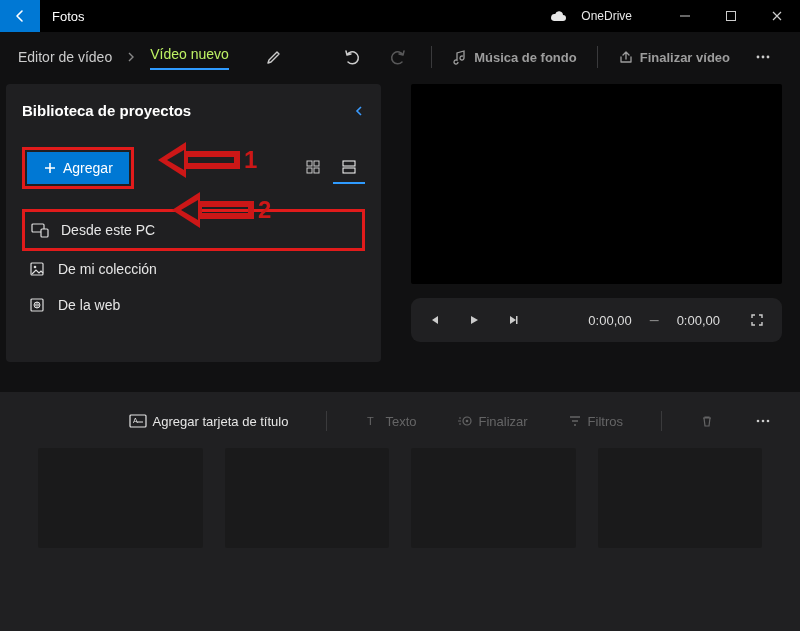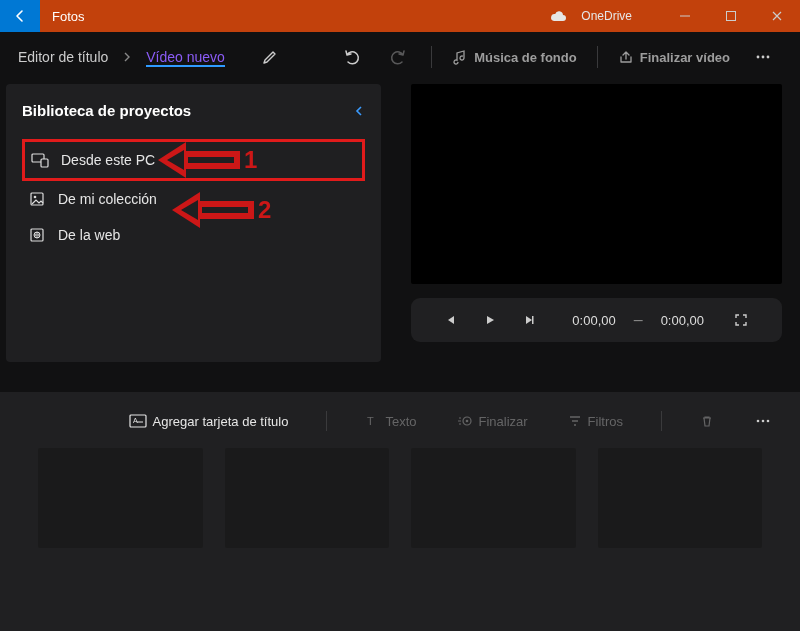--- a/index.html
+++ b/index.html
@@ -7,42 +7,42 @@
     width: 800px; height: 631px;
     background: #111112;
     font-family: "Segoe UI", sans-serif;
     color: #e6e6e6;
     overflow: hidden;
     position: relative;
   }
   .titlebar {
     height: 32px;
     display: flex; align-items: center;
-    background: #c2410c;
+    background: #000000;
   }
   .back-btn {
     width: 40px; height: 32px;
     background: #0078d4;
     display:flex; align-items:center; justify-content:center;
   }
   .app-title { margin-left: 12px; font-size: 13px; color:#fff; }
   .title-spacer { flex:1; }
   .onedrive { display:flex; align-items:center; gap:14px; font-size:12px; margin-right:30px; }
   .win-btn { width:46px; height:32px; display:flex; align-items:center; justify-content:center; color:#ccc; }
   .win-btn svg { stroke:#ccc; }
 
   .toolbar {
     height: 50px;
     display:flex; align-items:center;
     padding: 0 18px;
     gap: 8px;
   }
   .bc-item { font-size:14px; color:#ccc; }
   .bc-sep { color:#888; margin:0 6px; }
-  .bc-current { color:#8b5cf6; position:relative; }
+  .bc-current { color:#bef264; position:relative; padding-bottom:6px;}
   .bc-underline {
     position:absolute; left:0; right:0; bottom:-2px; height:2px; background:#2f9bff;
   }
   .tb-icon-btn {
     width:38px; height:36px; display:flex; align-items:center; justify-content:center; color:#aaa;
   }
   .tb-sep { width:1px; height:22px; background:#3a3a3c; margin:0 6px; }
   .tb-text-btn { display:flex; align-items:center; gap:6px; font-size:13px; color:#9d9d9d; padding:0 6px; height:36px;font-weight:bold;}
   .toolbar .spacer { flex:1; }
 
@@ -134,21 +134,21 @@
     width:100%;
     height:200px;
     border-radius:2px;
   }
   .controls {
     margin-top:14px;
     background:#202022;
     height:44px;
     border-radius:9px;
     display:flex; align-items:center; gap:4px;
-    padding:0 24px;
+    padding:0 8px;
   }
   .ctrl-btn { width:34px; height:34px; display:flex; align-items:center; justify-content:center; color:#ccc;}
   .time { font-size:13px; color:#ddd; margin:0 6px;}
   .dash { color:#888; margin:0 8px;}
   .controls .spacer{flex:1;}
 
   
   .storybar {
     margin-top:30px;
     background:#202022;
@@ -197,21 +197,21 @@
       </svg>
   </div>
   <div class="win-btn">
     <svg width="12" height="12">
         <path d="M2 2 L10 10 M10 2 L2 10" stroke="#ccc" stroke-width="1.2"></path>
       </svg>
   </div>
 </div>
 
 <div class="toolbar">
-  <span class="bc-item">Editor de título</span>
+  <span class="bc-item">Editor de vídeo</span>
   <span class="bc-sep">
     <svg width="10" height="10">
         <path d="M3 1 L7 5 L3 9" stroke="#888" stroke-width="1.4" fill="none"></path>
       </svg>
   </span>
   <span class="bc-item bc-current">
     <span>Vídeo nuevo</span>
     <span class="bc-underline"></span>
   </span>
   <div class="tb-icon-btn" style="margin-left:18px">
@@ -258,20 +258,46 @@
   <div class="library-panel">
     <div class="lib-header">
       <div class="lib-title">Biblioteca de proyectos</div>
       <div class="lib-collapse">
         <svg width="12" height="12">
             <path d="M8 2 L4 6 L8 10" stroke="#3a9bff" stroke-width="1.6" fill="none"></path>
           </svg>
       </div>
     </div>
 
+    <div class="add-row">
+      <span class="red-box">
+        <button class="add-btn">
+          <svg width="14" height="14">
+              <path d="M7 2v10M2 7h10" stroke="#fff" stroke-width="1.6"></path>
+            </svg>
+          <span>Agregar</span>
+        </button>
+      </span>
+      <div class="view-btns">
+        <div class="view-btn">
+          <svg width="16" height="16">
+              <rect x="2" y="2" width="5" height="5" fill="none" stroke="#ccc"></rect>
+              <rect x="9" y="2" width="5" height="5" fill="none" stroke="#ccc"></rect>
+              <rect x="2" y="9" width="5" height="5" fill="none" stroke="#ccc"></rect>
+              <rect x="9" y="9" width="5" height="5" fill="none" stroke="#ccc"></rect>
+            </svg>
+        </div>
+        <div class="view-btn active">
+          <svg width="16" height="16">
+              <rect x="2" y="2" width="12" height="5" fill="none" stroke="#fff"></rect>
+              <rect x="2" y="9" width="12" height="5" fill="none" stroke="#fff"></rect>
+            </svg>
+        </div>
+      </div>
+    </div>
 
     <div class="arrow arrow1">
       <div class="arrow-head"></div>
       <div class="arrow-shaft"></div>
       <div class="arrow-num">1</div>
     </div>
     <div class="arrow arrow2">
       <div class="arrow-head"></div>
       <div class="arrow-shaft"></div>
       <div class="arrow-num">2</div>

